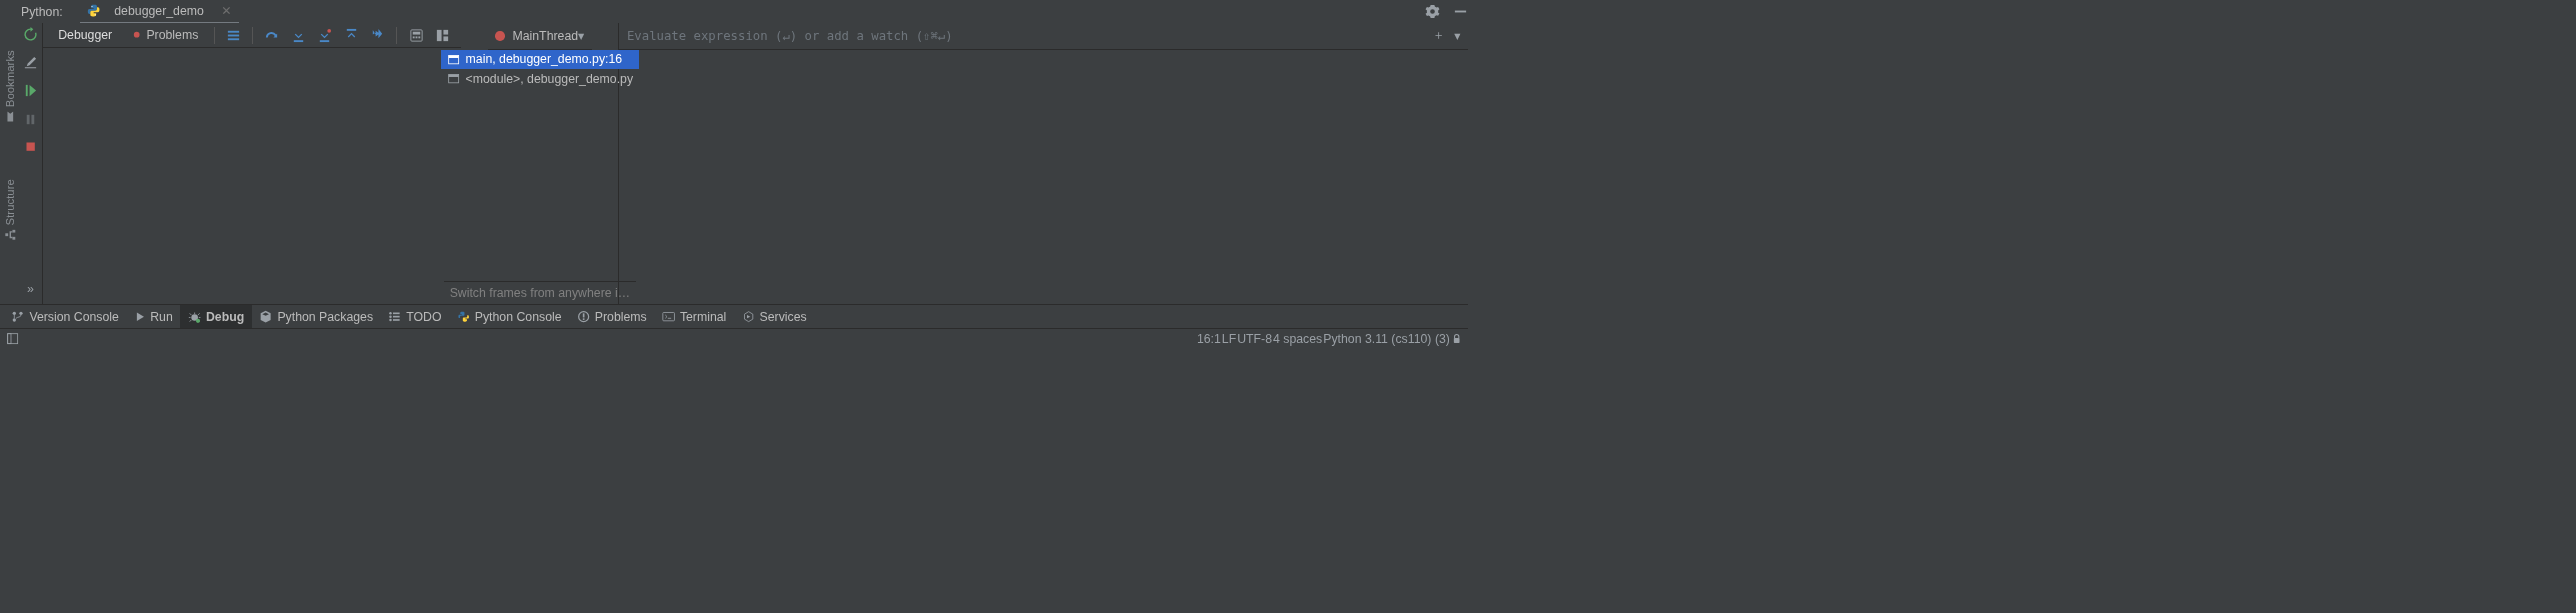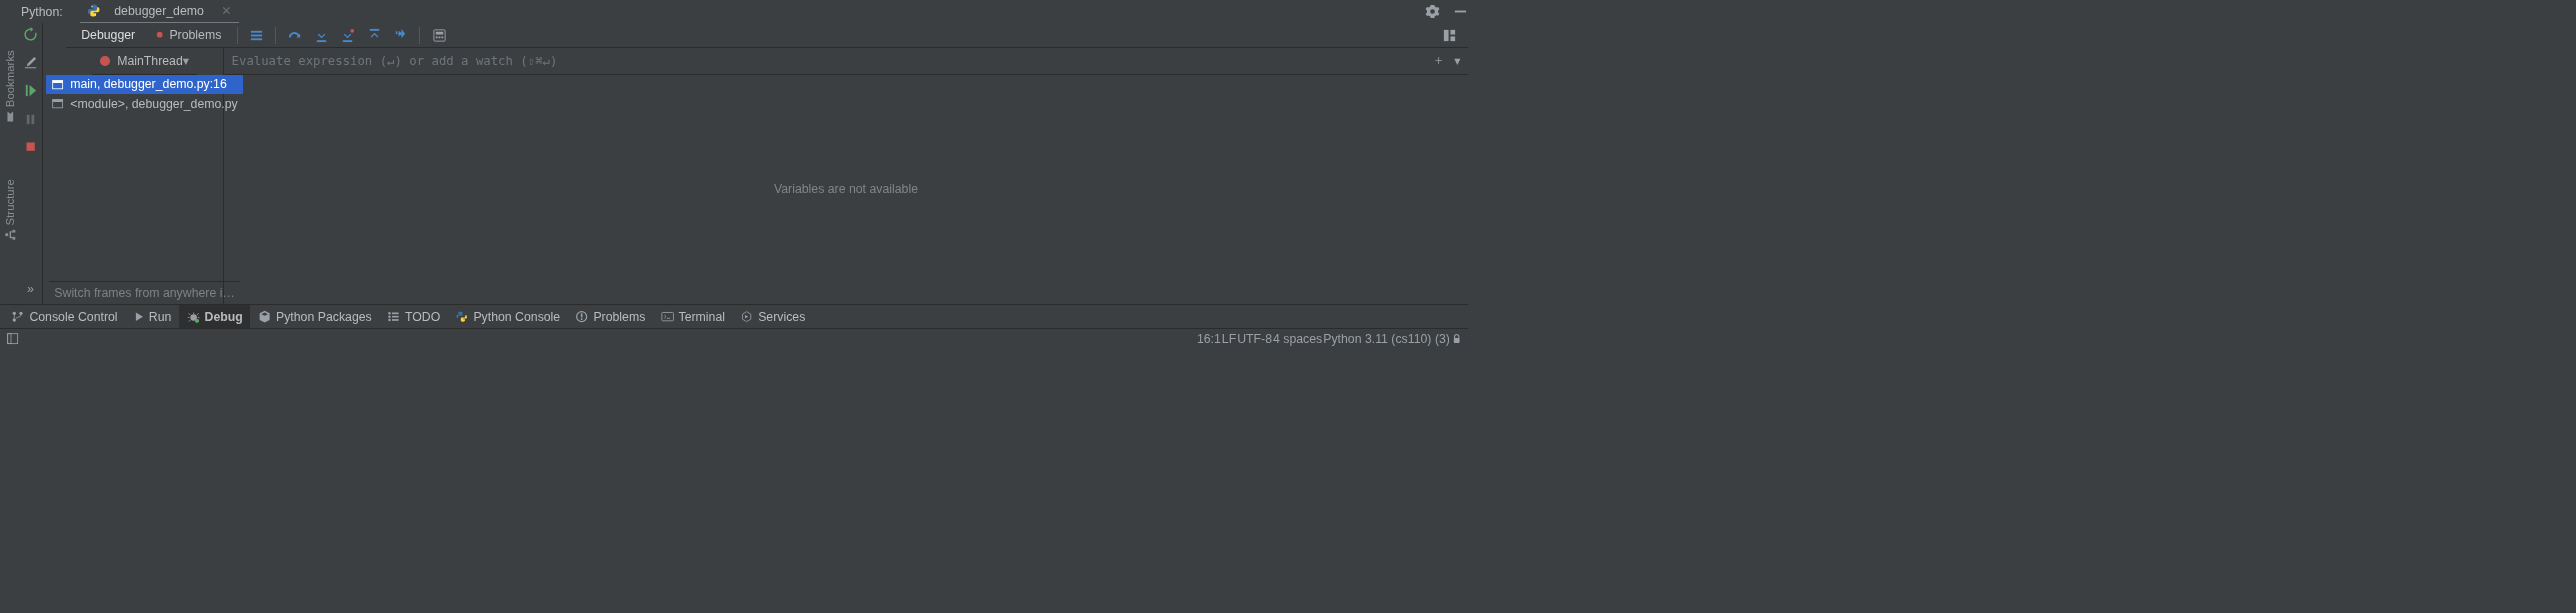--- a/index.html
+++ b/index.html
@@ -44,23 +44,22 @@
   color: #8a8f94; font-size: 11.4px; display: flex; align-items: center; gap: 3.8px;
 }
 
 .runcol {
   width: 23px; display: flex; flex-direction: column; align-items: center;
   padding-top: 3.8px; gap: 13.3px;
 }
 .runcol .btn { cursor: pointer; }
 
 .debugpanel {
-  flex: 1; display: flex; flex-direction: column;
+  flex: 1; display: flex; flex-direction: row;
   border-left: 0.9px solid #2b2b2b;
-  padding-left: 23px;
 }
 .toolbar {
   height: 25px; display: flex; align-items: center;
   border-bottom: 0.9px solid #2b2b2b; padding: 0 5.7px;
 }
 .toolbar .tabbtn { padding: 0 9.5px; cursor: pointer; color: #bbb; display:flex;align-items:center;gap:3.8px;}
 .toolbar .tabbtn.active { color: #ddd; }
 .toolbar .sep { width: 0.9px; height: 17px; background: #555; margin: 0 5.7px; }
 .toolbar .ticon { cursor: pointer; margin: 0 5.7px; color: #4a88c7; }
 .toolbar .sp { flex: 1; }
@@ -303,35 +302,34 @@
 
         </div>
       </div>
 
       <div class="varpane">
         <div class="evalrow">
           <input class="evalinput" placeholder="Evaluate expression (↵) or add a watch (⇧⌘↵)" style="">
           <span class="plus">＋</span>
           <span class="dd">▾</span>
         </div>
-        <div class="varbody">Variables are not available</div>
       </div>
     </div>
   </div>
 </div>
 
 <div class="bottombar">
   <div class="item">
     <svg width="13.3" height="13.3" viewBox="0 0 16 16" fill="#9aa0a6">
         <circle cx="4" cy="4" r="2"></circle>
         <circle cx="4" cy="12" r="2"></circle>
         <circle cx="12" cy="4" r="2"></circle>
         <path d="M4 6v4M12 6c0 3-4 2-6 4" stroke="#9aa0a6" fill="none"></path>
       </svg>
-    <span>Console Control</span>
+    <span>Version Console</span>
   </div>
   <div class="item">
     <svg width="11.4" height="11.4" viewBox="0 0 16 16" fill="#9aa0a6">
         <path d="M4 2l10 6-10 6z"></path>
       </svg>
     <span>Run</span>
   </div>
   <div class="item active">
     <svg width="13.3" height="13.3" viewBox="0 0 16 16">
         <circle cx="8" cy="9" r="4" fill="#9aa0a6"></circle>

